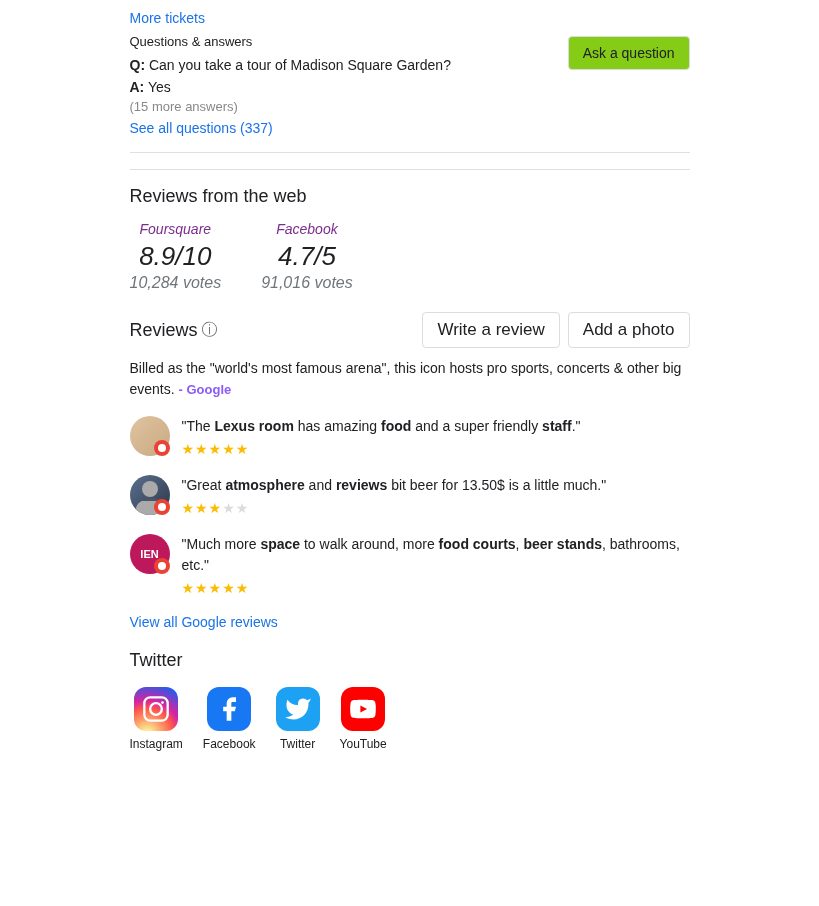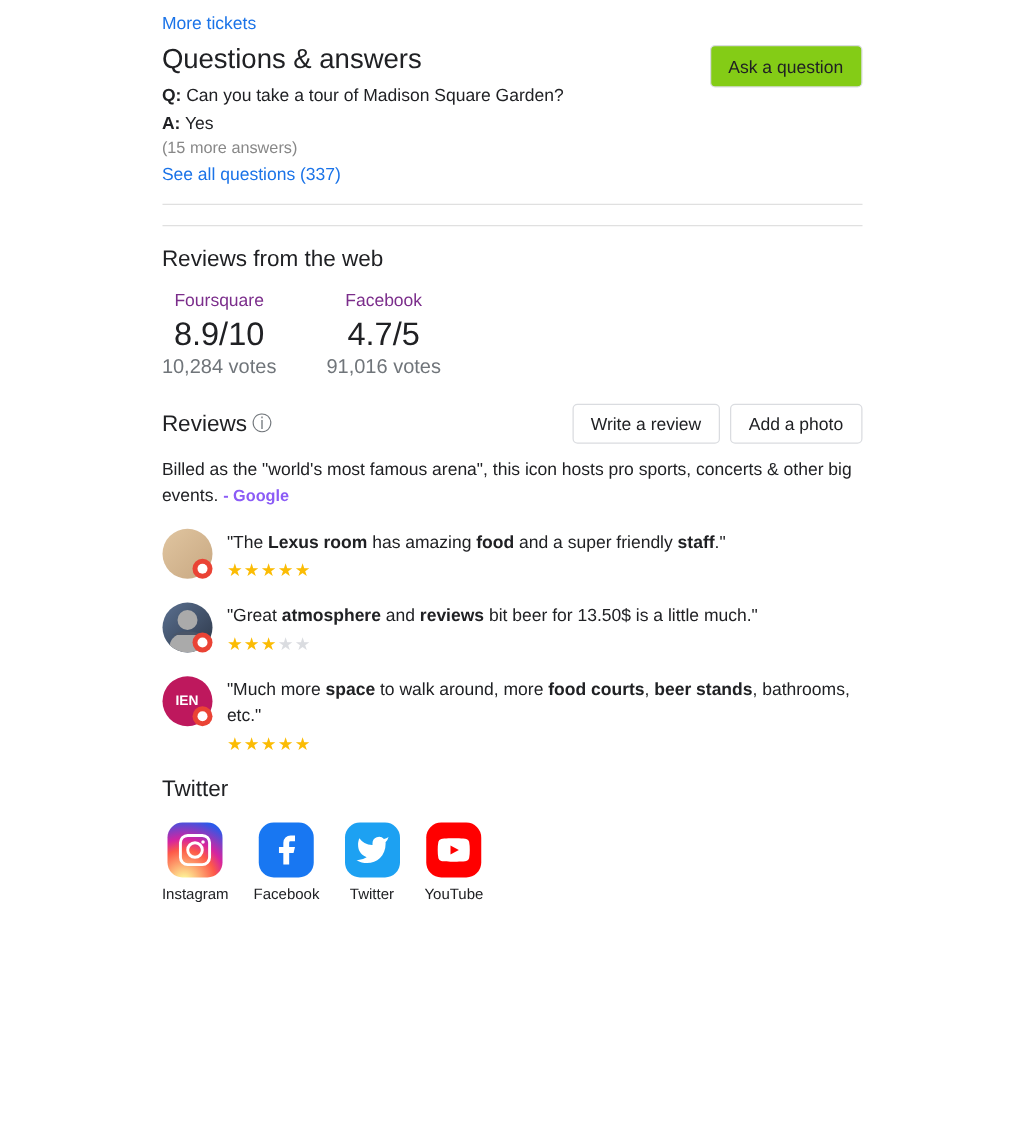--- a/index.html
+++ b/index.html
@@ -21,21 +21,21 @@
     .more-tickets-link {
       color: #1a73e8;
       text-decoration: none;
       font-size: 14px;
       display: inline-block;
       margin-bottom: 8px;
     }
 
     
     .section-title {
-      font-size: 22px;
+      font-size: 13px;
       font-weight: normal;
       color: #202124;
       margin-bottom: 8px;
     }
     .qa-section {
       display: flex;
       justify-content: space-between;
       align-items: flex-start;
       margin-bottom: 16px;
     }
@@ -99,21 +99,21 @@
       font-size: 18px;
       font-weight: normal;
       color: #202124;
       margin-bottom: 14px;
     }
     .web-reviews-grid {
       display: flex;
       gap: 40px;
       margin-bottom: 20px;
     }
-    .web-review-item { text-align: center; }
+    .web-review-item { text-align: center; font-style: italic; }
     .web-review-source {
       color: #7b2d8b;
       font-size: 14px;
       text-decoration: none;
       display: block;
       margin-bottom: 4px;
     }
     .web-review-score {
       font-size: 26px;
       color: #202124;
@@ -145,21 +145,21 @@
     .reviews-actions {
       display: flex;
       gap: 8px;
       margin-left: auto;
     }
     .action-btn {
       border: 1px solid #dadce0;
       background: #fff;
       color: #202124;
       padding: 7px 14px;
-      font-size: 14px;
+      font-size: 17px;
       cursor: pointer;
       border-radius: 4px;
     }
 
     
     .google-desc {
       font-size: 14px;
       color: #202124;
       margin-bottom: 16px;
       line-height: 1.5;
@@ -401,20 +401,21 @@
     </div>
     <div class="review-content">
       <div class="review-text">
         "Much more <strong>space</strong> to walk around, more <strong>food courts</strong>, <strong>beer stands</strong>, bathrooms, etc."
       </div>
       <div class="stars">★★★★★</div>
     </div>
   </div>
 
   
+  <a class="view-all-link" href="#">View all Google reviews</a>
 
   
   <h2 class="profiles-title">Twitter</h2>
   <div class="profiles-grid">
 
     <a class="profile-item" href="#">
       <div class="profile-icon ig-icon">
         <svg viewBox="0 0 24 24" fill="white">
           <rect x="2" y="2" width="20" height="20" rx="5" ry="5" fill="none" stroke="white" stroke-width="2"></rect>
           <circle cx="12" cy="12" r="5" fill="none" stroke="white" stroke-width="2"></circle>

